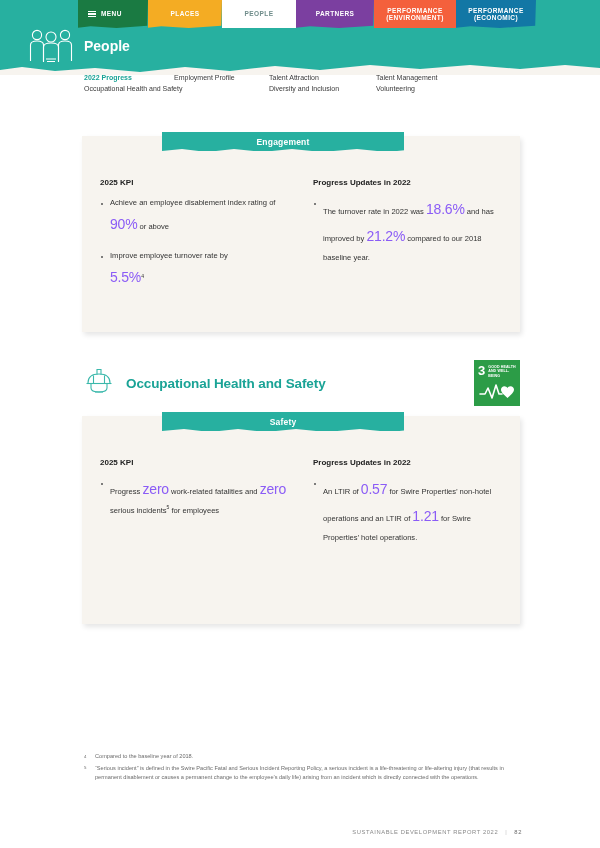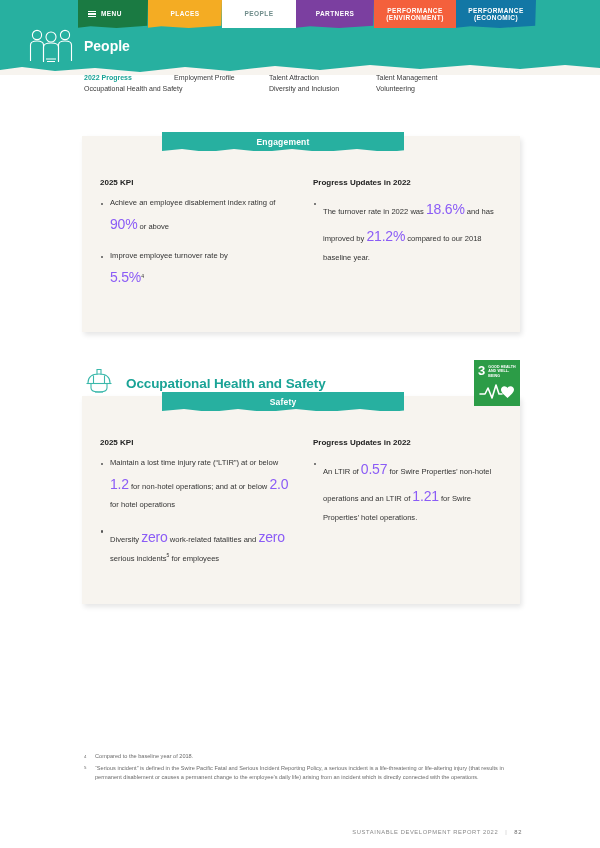--- a/index.html
+++ b/index.html
@@ -102,21 +102,21 @@
   .subnav a.active { color: #1aa396; font-weight: bold; }
   .subnav .span2 { grid-column: 1 / span 2; }
 
   
   .card {
     position: absolute;
     background: #f7f4ef;
     box-shadow: 2px 3px 5px rgba(0,0,0,0.10);
   }
   #engagement-card { left: 82px; top: 136px; width: 438px; height: 196px; }
-  #safety-card     { left: 82px; top: 396px; width: 438px; height: 208px; }
+  #safety-card     { left: 82px; top: 416px; width: 438px; height: 208px; }
 
   .band {
     position: absolute;
     left: 80px;
     top: -4px;
     width: 242px;
     height: 19px;
     background: #27b0a0;
     color: #ffffff;
     font-size: 8.5px;
@@ -356,22 +356,21 @@
     <span>Safety</span>
     <svg class="band-rip" viewBox="0 0 278 5" preserveAspectRatio="none">
       <path fill="#f7f4ef" d="M0,3 L22,1 L48,4 L76,1 L104,4 L134,1 L164,4 L198,1 L228,4 L256,1 L278,3 L278,5 L0,5 Z"></path>
     </svg>
   </div>
 
   <div class="cols">
     <div class="col">
       <div class="col-head">2025 KPI</div>
       <ul class="kpi">
-        <li><span>Maintain a lost time injury rate (“LTIR”) at or below </span><span class="big">1.2</span><span> for non-hotel operations; and at or below </span><span class="big">2.0</span><span> for hotel operations</span></li>
-        <li><span>Diversity </span><span class="big">zero</span><span> work-related fatalities and </span><span class="big">zero</span><span> serious incidents</span><sup>5</sup><span> for employees</span></li>
+        <li><span>Progress </span><span class="big">zero</span><span> work-related fatalities and </span><span class="big">zero</span><span> serious incidents</span><sup>5</sup><span> for employees</span></li>
       </ul>
     </div>
 
     <div class="col">
       <div class="col-head">Progress Updates in 2022</div>
       <ul class="kpi">
         <li><span>An LTIR of </span><span class="big">0.57</span><span> for Swire Properties’ non-hotel operations and an LTIR of </span><span class="big">1.21</span><span> for Swire Properties’ hotel operations.</span></li>
       </ul>
     </div>
   </div>

